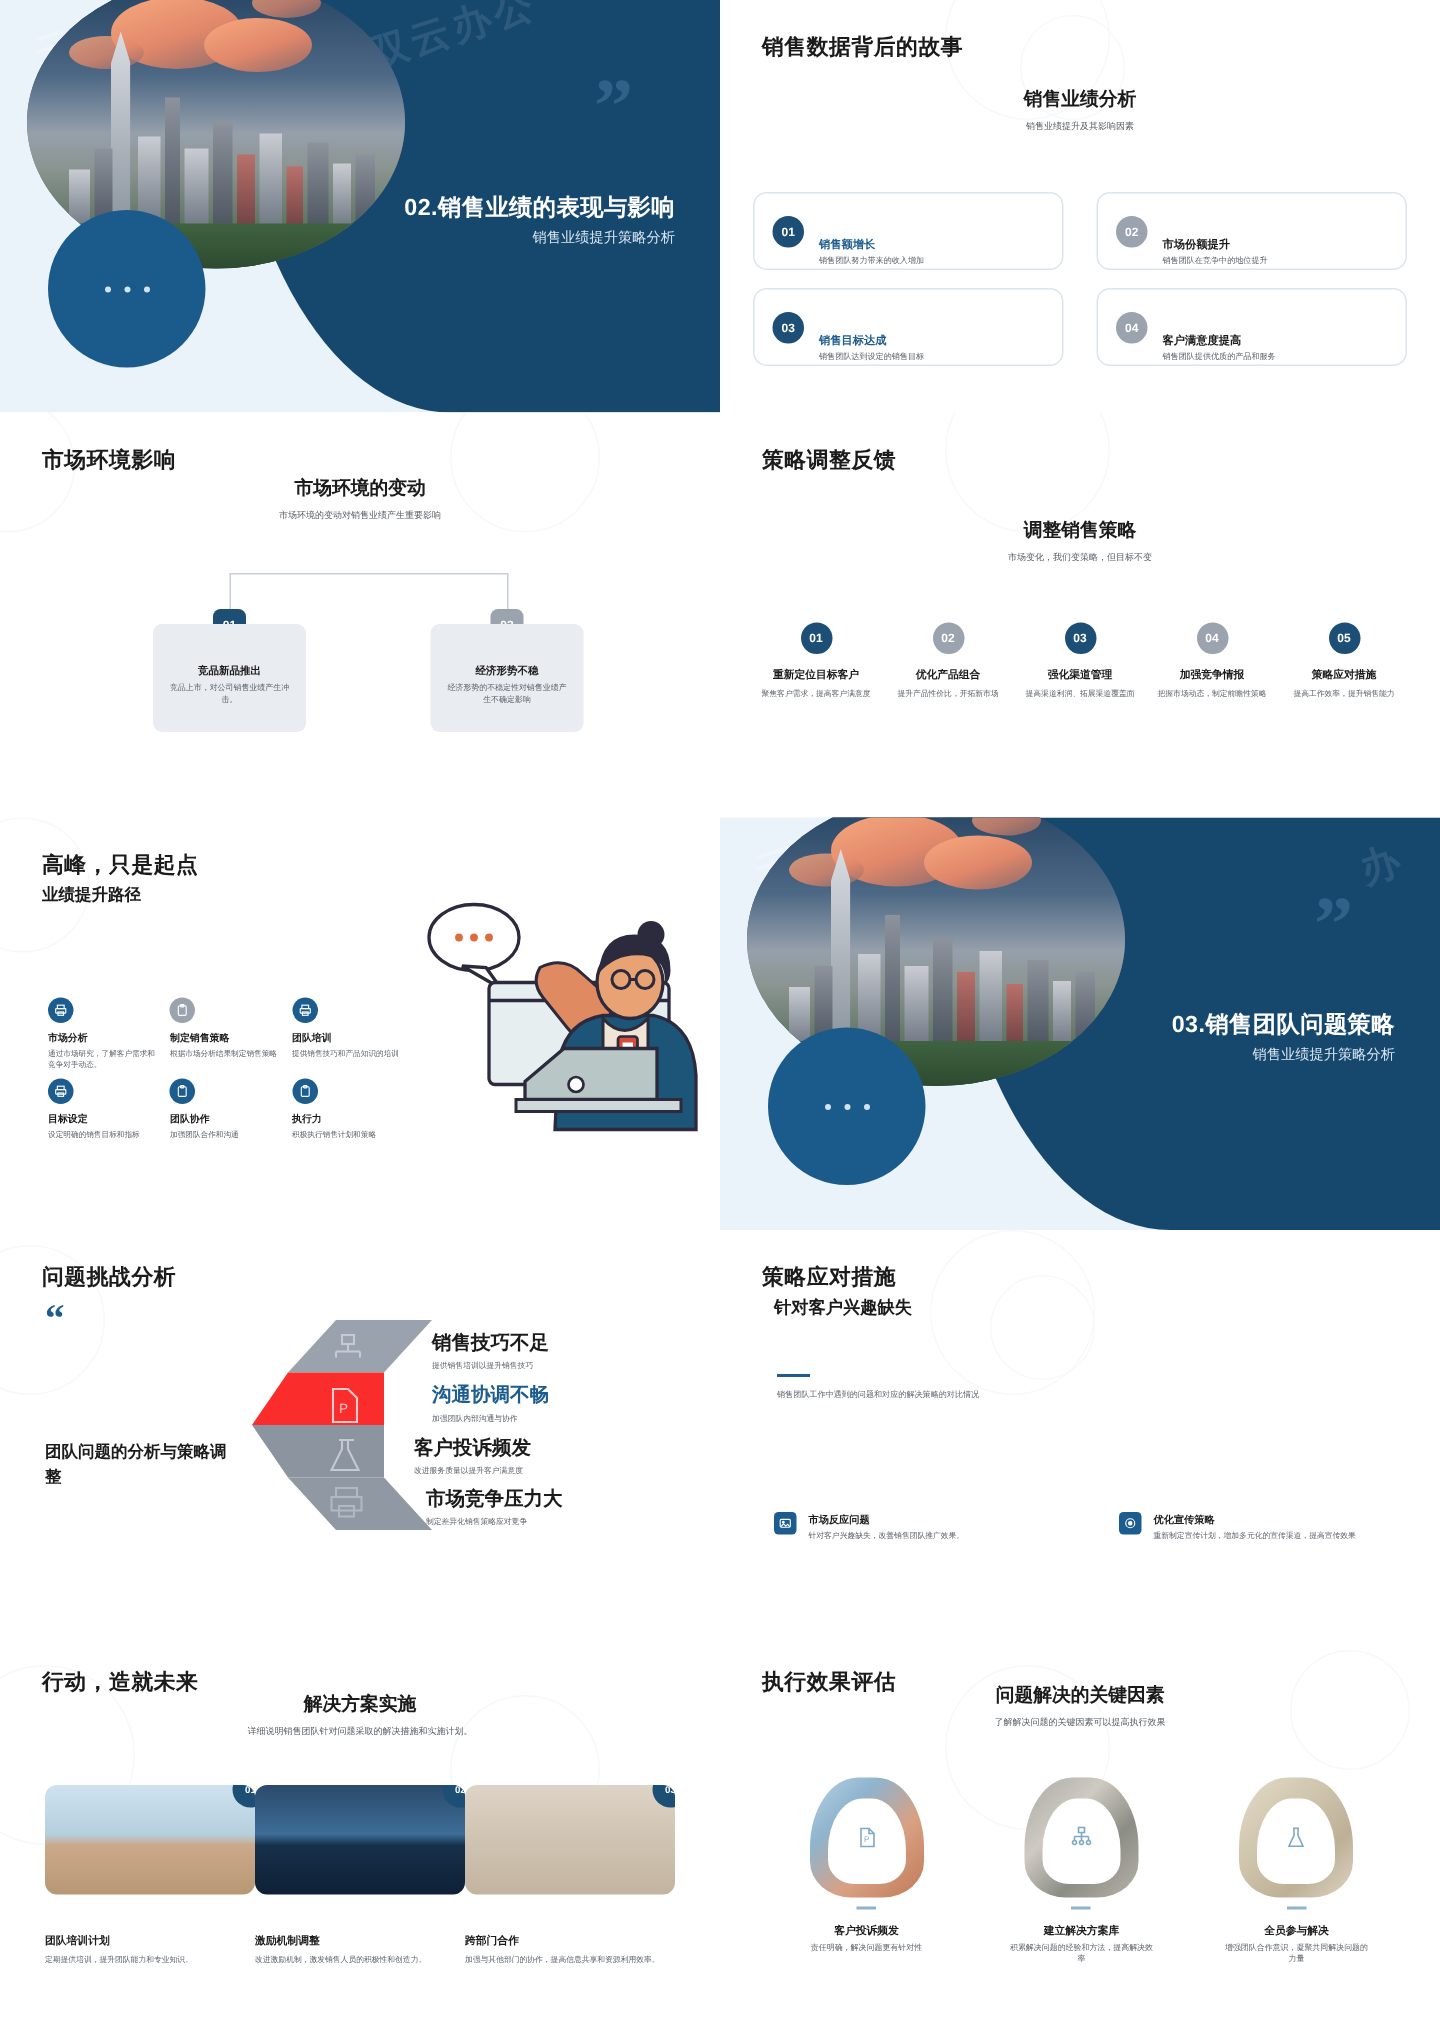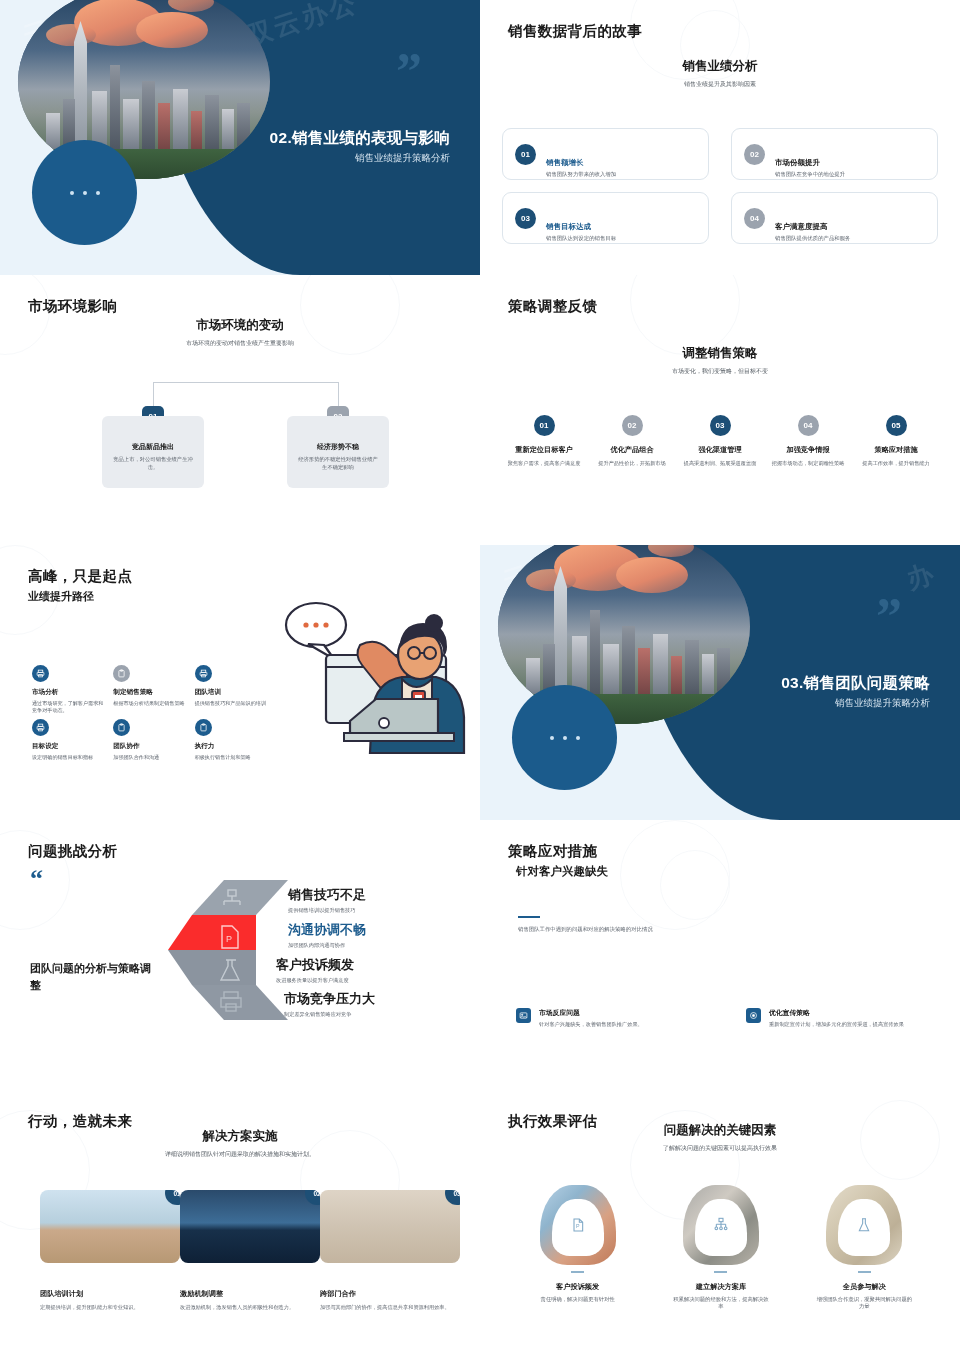--- a/index.html
+++ b/index.html
@@ -146,21 +146,21 @@
   .s7rule { position:absolute; left: 38px; top: 96px; width: 22px; height: 2px; background:#1d5c8e; }
   .s7desc { position:absolute; left: 38px; top: 106px; font-size: 5.4px; color:#5c636c; }
   .s7items { position:absolute; left: 36px; top: 188px; width: 420px; display:flex; gap: 40px; }
   .s7item { flex:1; display:flex; gap:8px; }
   .s7item .sq { width:15px; height:15px; border-radius:3px; background:#1d5c8e; flex:0 0 auto;
                 display:flex; align-items:center; justify-content:center; }
   .s7item .t { font-size: 6.8px; font-weight:700; color:#1b1b1b; }
   .s7item .d { font-size: 5.2px; color:#5c636c; margin-top:3px; line-height:1.45; }
 
   
-  .ph3 { position:absolute; left: 40px; top: 100px; width: 420px; display:flex; }
+  .ph3 { position:absolute; left: 30px; top: 100px; width: 420px; display:flex; }
   .ph3 .col { flex:1; }
   .ph3 .pic { position:relative; height: 73px; border-radius: 8px; overflow:hidden; }
   .ph3 .badge { position:absolute; right:-9px; top:-9px; width:24px;height:24px;border-radius:50%;
                 background:#1d4f76; color:#fff; font-size:6.5px; font-weight:700;
                 display:flex; align-items:center; justify-content:center; }
   .ph3 .t { font-size: 7.2px; font-weight:700; color:#1b1b1b; margin-top: 26px; }
   .ph3 .d { font-size: 5.2px; color:#5c636c; margin-top:5px; line-height:1.5; }
   .pic1 { background: linear-gradient(180deg,#cfe2ef 0%,#b6cfdd 45%,#caa98a 55%,#b79874 100%); }
   .pic2 { background: linear-gradient(180deg,#2a4a6b 0%,#3d6d97 45%,#17304a 55%,#0e2036 100%); }
   .pic3 { background: linear-gradient(180deg,#ded4c6 0%,#cfc3b2 50%,#c3b49f 100%); }

